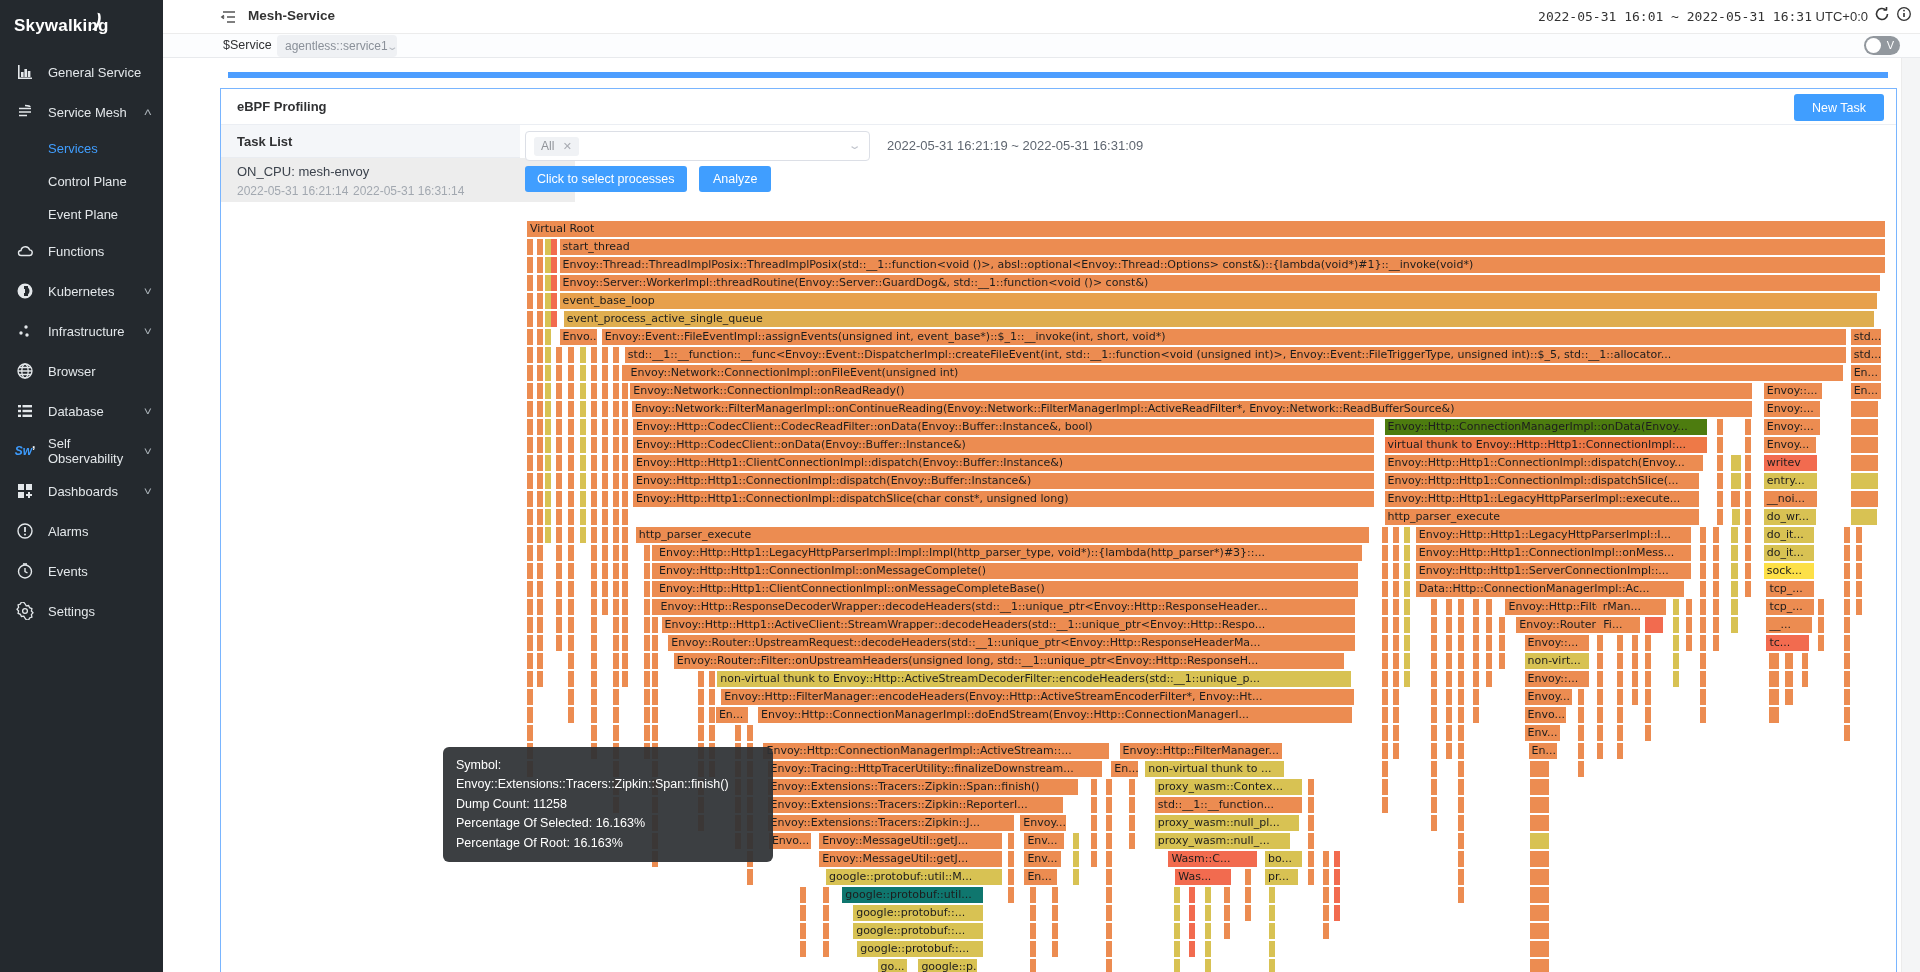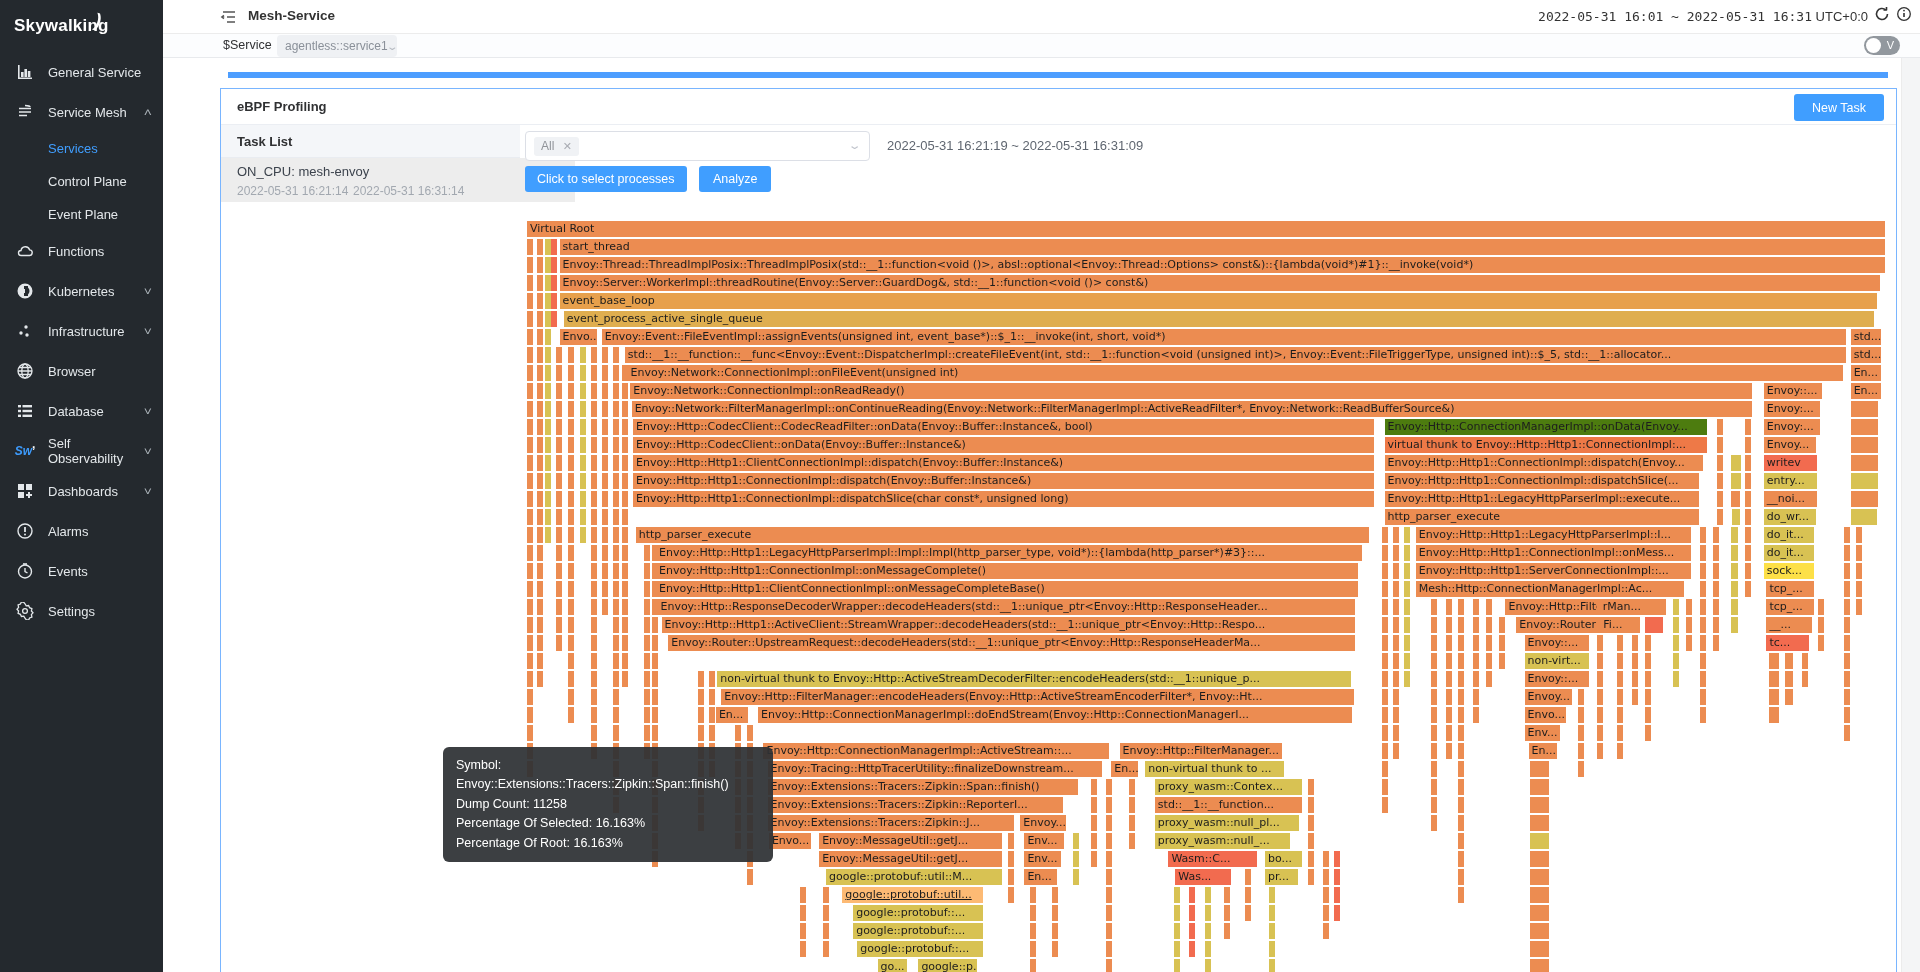--- a/index.html
+++ b/index.html
@@ -334,32 +334,33 @@
     <div class="fbar" style="left: 8%; width: calc(54% - 1px); top: 307px; background: rgb(236, 140, 81);">http_parser_execute</div>
     <div class="fbar" style="left: 65.4%; width: calc(20.3% - 1px); top: 307px; background: rgb(236, 140, 81);">Envoy::Http::Http1::LegacyHttpParserImpl::I...</div>
     <div class="fbar" style="left: 91%; width: calc(3.8% - 1px); top: 307px; background: rgb(216, 194, 83);">do_it...</div>
     <div class="fbar" style="left: 9.5%; width: calc(52% - 1px); top: 325px; background: rgb(236, 140, 81);">Envoy::Http::Http1::LegacyHttpParserImpl::Impl::Impl(http_parser_type, void*)::{lambda(http_parser*)#3}::...</div>
     <div class="fbar" style="left: 65.4%; width: calc(20.3% - 1px); top: 325px; background: rgb(236, 140, 81);">Envoy::Http::Http1::ConnectionImpl::onMess...</div>
     <div class="fbar" style="left: 91%; width: calc(3.8% - 1px); top: 325px; background: rgb(216, 194, 83);">do_it...</div>
     <div class="fbar" style="left: 9.5%; width: calc(51.7% - 1px); top: 343px; background: rgb(236, 140, 81);">Envoy::Http::Http1::ConnectionImpl::onMessageComplete()</div>
     <div class="fbar" style="left: 65.4%; width: calc(20.3% - 1px); top: 343px; background: rgb(236, 140, 81);">Envoy::Http::Http1::ServerConnectionImpl::...</div>
     <div class="fbar" style="left: 91%; width: calc(3.8% - 1px); top: 343px; background: #fde047;">sock...</div>
     <div class="fbar" style="left: 9.5%; width: calc(51.7% - 1px); top: 361px; background: rgb(236, 140, 81);">Envoy::Http::Http1::ClientConnectionImpl::onMessageCompleteBase()</div>
-    <div class="fbar" style="left: 65.4%; width: calc(19.8% - 1px); top: 361px; background: rgb(236, 140, 81);">Mesh::Http::ConnectionManagerImpl::Ac...</div>
+    <div class="fbar" style="left: 65.4%; width: calc(19.8% - 1px); top: 361px; background: rgb(236, 140, 81);">Data::Http::ConnectionManagerImpl::Ac...</div>
     <div class="fbar" style="left: 91.2%; width: calc(3.6% - 1px); top: 361px; background: rgb(236, 140, 81);">tcp_...</div>
     <div class="fbar" style="left: 9.6%; width: calc(51.4% - 1px); top: 379px; background: rgb(236, 140, 81);">Envoy::Http::ResponseDecoderWrapper::decodeHeaders(std::__1::unique_ptr&lt;Envoy::Http::ResponseHeader...</div>
     <div class="fbar" style="left: 72%; width: calc(11.9% - 1px); top: 379px; background: rgb(236, 140, 81);">Envoy::Http::FilterMan...</div>
     <div class="fbar" style="left: 91.2%; width: calc(3.6% - 1px); top: 379px; background: rgb(236, 140, 81);">tcp_...</div>
     <div class="fbar" style="left: 9.9%; width: calc(51.1% - 1px); top: 397px; background: rgb(236, 140, 81);">Envoy::Http::Http1::ActiveClient::StreamWrapper::decodeHeaders(std::__1::unique_ptr&lt;Envoy::Http::Respo...</div>
     <div class="fbar" style="left: 72.8%; width: calc(9.2% - 1px); top: 397px; background: rgb(236, 140, 81);">Envoy::Router::Fi...</div>
     <div class="fbar" style="left: 82.3%; width: calc(1.4% - 1px); top: 397px; background: rgb(242, 107, 79);"></div>
     <div class="fbar" style="left: 91.2%; width: calc(3.4% - 1px); top: 397px; background: rgb(236, 140, 81);">__...</div>
     <div class="fbar" style="left: 10.4%; width: calc(50.6% - 1px); top: 415px; background: rgb(236, 140, 81);">Envoy::Router::UpstreamRequest::decodeHeaders(std::__1::unique_ptr&lt;Envoy::Http::ResponseHeaderMa...</div>
     <div class="fbar" style="left: 73.4%; width: calc(4.8% - 1px); top: 415px; background: rgb(236, 140, 81);">Envoy::...</div>
     <div class="fbar" style="left: 91.2%; width: calc(3.2% - 1px); top: 415px; background: rgb(242, 107, 79);">tc...</div>
+    <div class="fbar" style="left: 10.8%; width: calc(49.4% - 1px); top: 433px; background: rgb(236, 140, 81);">Envoy::Router::Filter::onUpstreamHeaders(unsigned long, std::__1::unique_ptr&lt;Envoy::Http::ResponseH...</div>
     <div class="fbar" style="left: 73.4%; width: calc(4.8% - 1px); top: 433px; background: rgb(216, 194, 83);">non-virt...</div>
     <div class="fbar" style="left: 14%; width: calc(46.7% - 1px); top: 451px; background: rgb(216, 194, 83);">non-virtual thunk to Envoy::Http::ActiveStreamDecoderFilter::encodeHeaders(std::__1::unique_p...</div>
     <div class="fbar" style="left: 73.4%; width: calc(4.8% - 1px); top: 451px; background: rgb(236, 140, 81);">Envoy::...</div>
     <div class="fbar" style="left: 14.3%; width: calc(46.6% - 1px); top: 469px; background: rgb(236, 140, 81);">Envoy::Http::FilterManager::encodeHeaders(Envoy::Http::ActiveStreamEncoderFilter*, Envoy::Ht...</div>
     <div class="fbar" style="left: 73.4%; width: calc(3.6% - 1px); top: 469px; background: rgb(236, 140, 81);">Envoy...</div>
     <div class="fbar" style="left: 13.9%; width: calc(2.4% - 1px); top: 487px; background: rgb(236, 140, 81);">En...</div>
     <div class="fbar" style="left: 17%; width: calc(43.8% - 1px); top: 487px; background: rgb(236, 140, 81);">Envoy::Http::ConnectionManagerImpl::doEndStream(Envoy::Http::ConnectionManagerI...</div>
     <div class="fbar" style="left: 73.4%; width: calc(3.1% - 1px); top: 487px; background: rgb(236, 140, 81);">Envo...</div>
     <div class="fbar" style="left: 73.4%; width: calc(2.7% - 1px); top: 505px; background: rgb(236, 140, 81);">Env...</div>
     <div class="fbar" style="left: 17.4%; width: calc(25.5% - 1px); top: 523px; background: rgb(236, 140, 81);">Envoy::Http::ConnectionManagerImpl::ActiveStream::...</div>
@@ -380,21 +381,21 @@
     <div class="fbar" style="left: 36.6%; width: calc(3% - 1px); top: 613px; background: rgb(236, 140, 81);">Env...</div>
     <div class="fbar" style="left: 46.2%; width: calc(10% - 1px); top: 613px; background: rgb(216, 194, 83);">proxy_wasm::null_...</div>
     <div class="fbar" style="left: 21.5%; width: calc(13.5% - 1px); top: 631px; background: rgb(236, 140, 81);">Envoy::MessageUtil::getJ...</div>
     <div class="fbar" style="left: 36.6%; width: calc(2.8% - 1px); top: 631px; background: rgb(236, 140, 81);">Env...</div>
     <div class="fbar" style="left: 47.2%; width: calc(6.6% - 1px); top: 631px; background: rgb(242, 107, 79);">Wasm::C...</div>
     <div class="fbar" style="left: 54.3%; width: calc(2.8% - 1px); top: 631px; background: rgb(216, 194, 83);">bo...</div>
     <div class="fbar" style="left: 22%; width: calc(13% - 1px); top: 649px; background: rgb(216, 194, 83);">google::protobuf::util::M...</div>
     <div class="fbar" style="left: 36.6%; width: calc(2.5% - 1px); top: 649px; background: rgb(236, 140, 81);">En...</div>
     <div class="fbar" style="left: 47.7%; width: calc(4.2% - 1px); top: 649px; background: rgb(242, 107, 79);">Was...</div>
     <div class="fbar" style="left: 54.3%; width: calc(2.5% - 1px); top: 649px; background: rgb(216, 194, 83);">pr...</div>
-    <div class="fbar" style="left: 23.2%; width: calc(10.4% - 1px); top: 667px; background: #fdba74; text-decoration: underline;">google::protobuf::util...</div>
+    <div class="fbar" style="left: 23.2%; width: calc(10.4% - 1px); top: 667px; background: #0f766e;">google::protobuf::util...</div>
     <div class="fbar" style="left: 24%; width: calc(9.6% - 1px); top: 685px; background: rgb(216, 194, 83);">google::protobuf::...</div>
     <div class="fbar" style="left: 24%; width: calc(9.6% - 1px); top: 703px; background: rgb(216, 194, 83);">google::protobuf::...</div>
     <div class="fbar" style="left: 24.3%; width: calc(9.3% - 1px); top: 721px; background: rgb(216, 194, 83);">google::protobuf::...</div>
     <div class="fbar" style="left: 25.8%; width: calc(2.2% - 1px); top: 739px; background: rgb(216, 194, 83);">go...</div>
     <div class="fbar" style="left: 28.8%; width: calc(4.4% - 1px); top: 739px; background: rgb(216, 194, 83);">google::p...</div>
     <div class="fbar" style="left: 0%; width: calc(0.45% - 1px); top: 19px; background: rgb(236, 140, 81);"></div>
     <div class="fbar" style="left: 0%; width: calc(0.45% - 1px); top: 37px; background: rgb(236, 140, 81);"></div>
     <div class="fbar" style="left: 0%; width: calc(0.45% - 1px); top: 55px; background: rgb(236, 140, 81);"></div>
     <div class="fbar" style="left: 0%; width: calc(0.45% - 1px); top: 73px; background: rgb(236, 140, 81);"></div>
     <div class="fbar" style="left: 0%; width: calc(0.45% - 1px); top: 91px; background: rgb(236, 140, 81);"></div>

